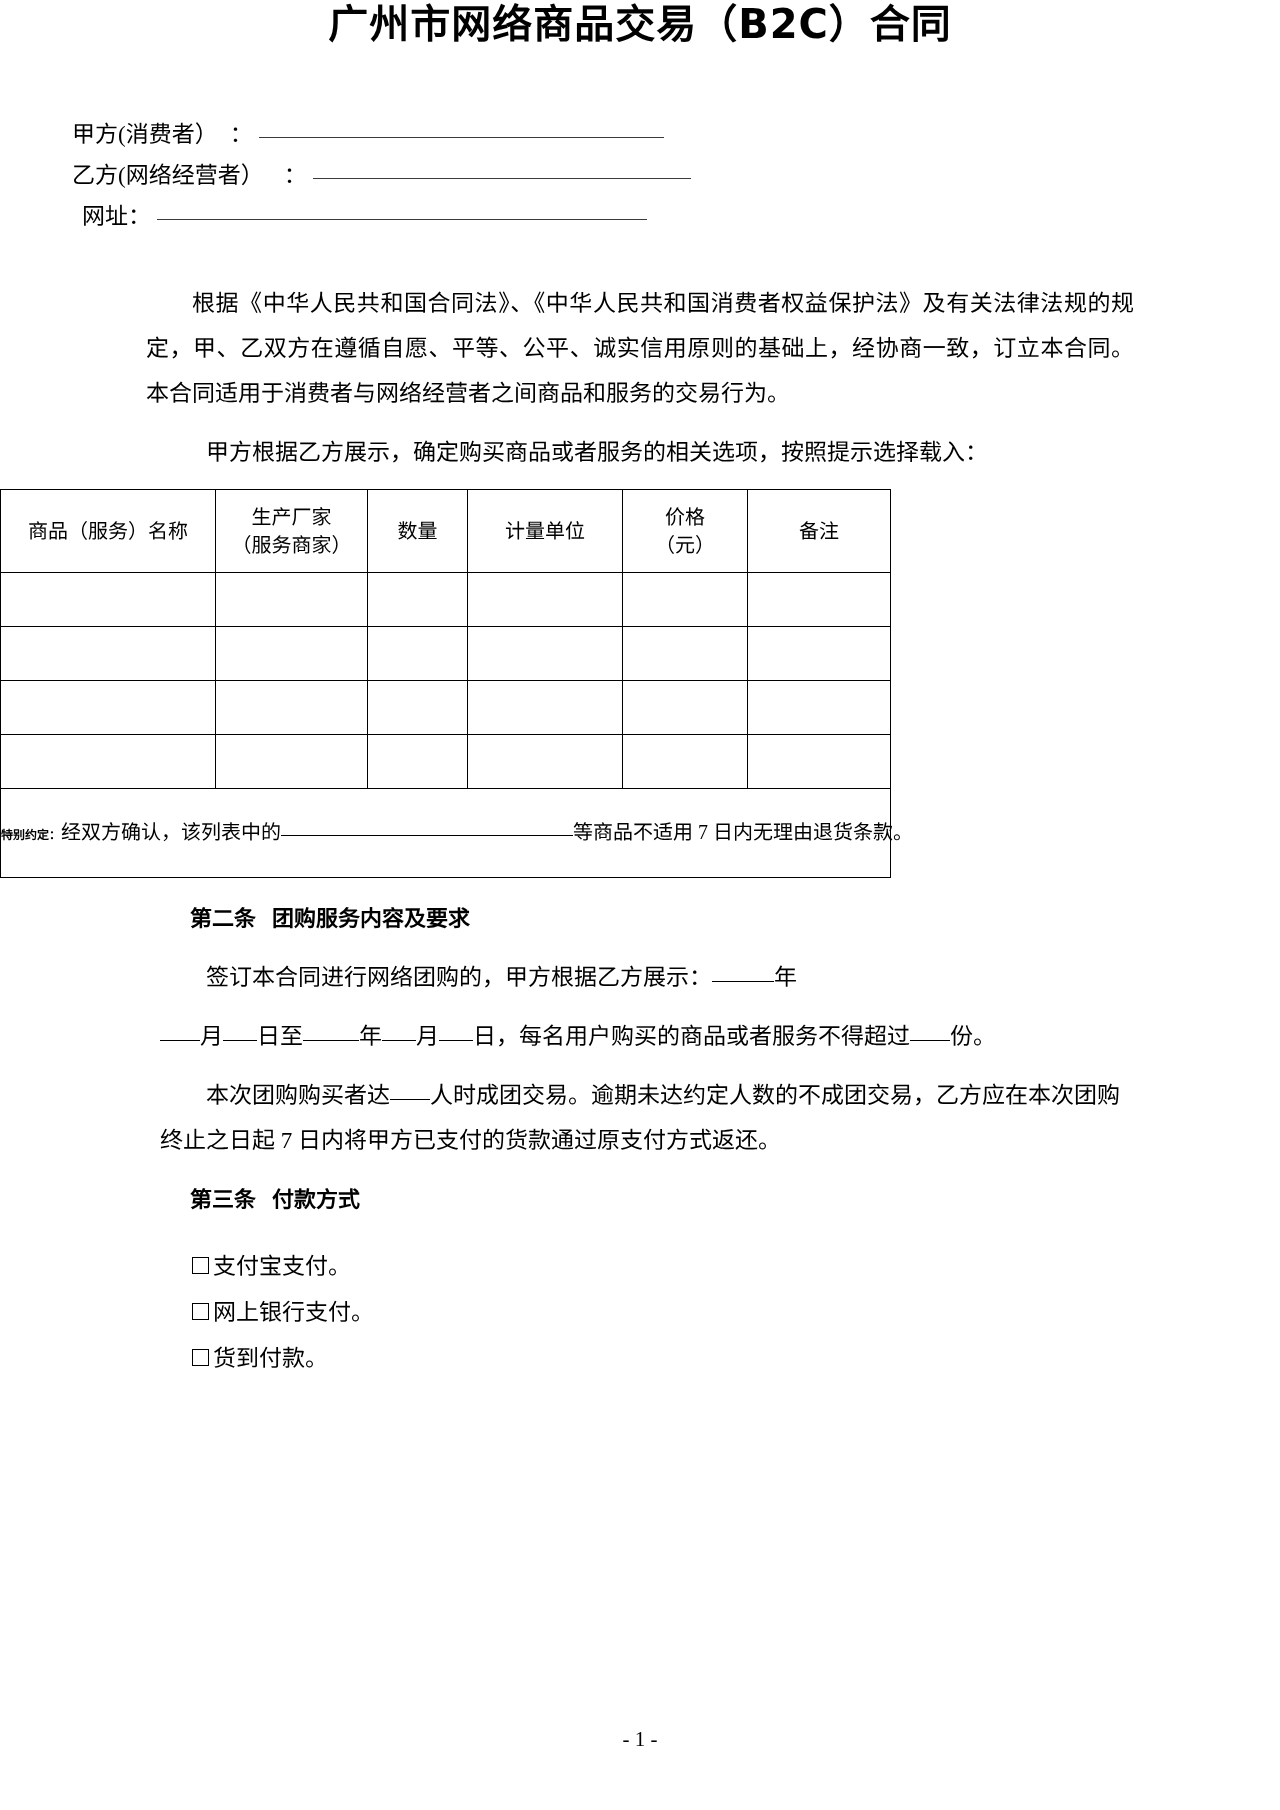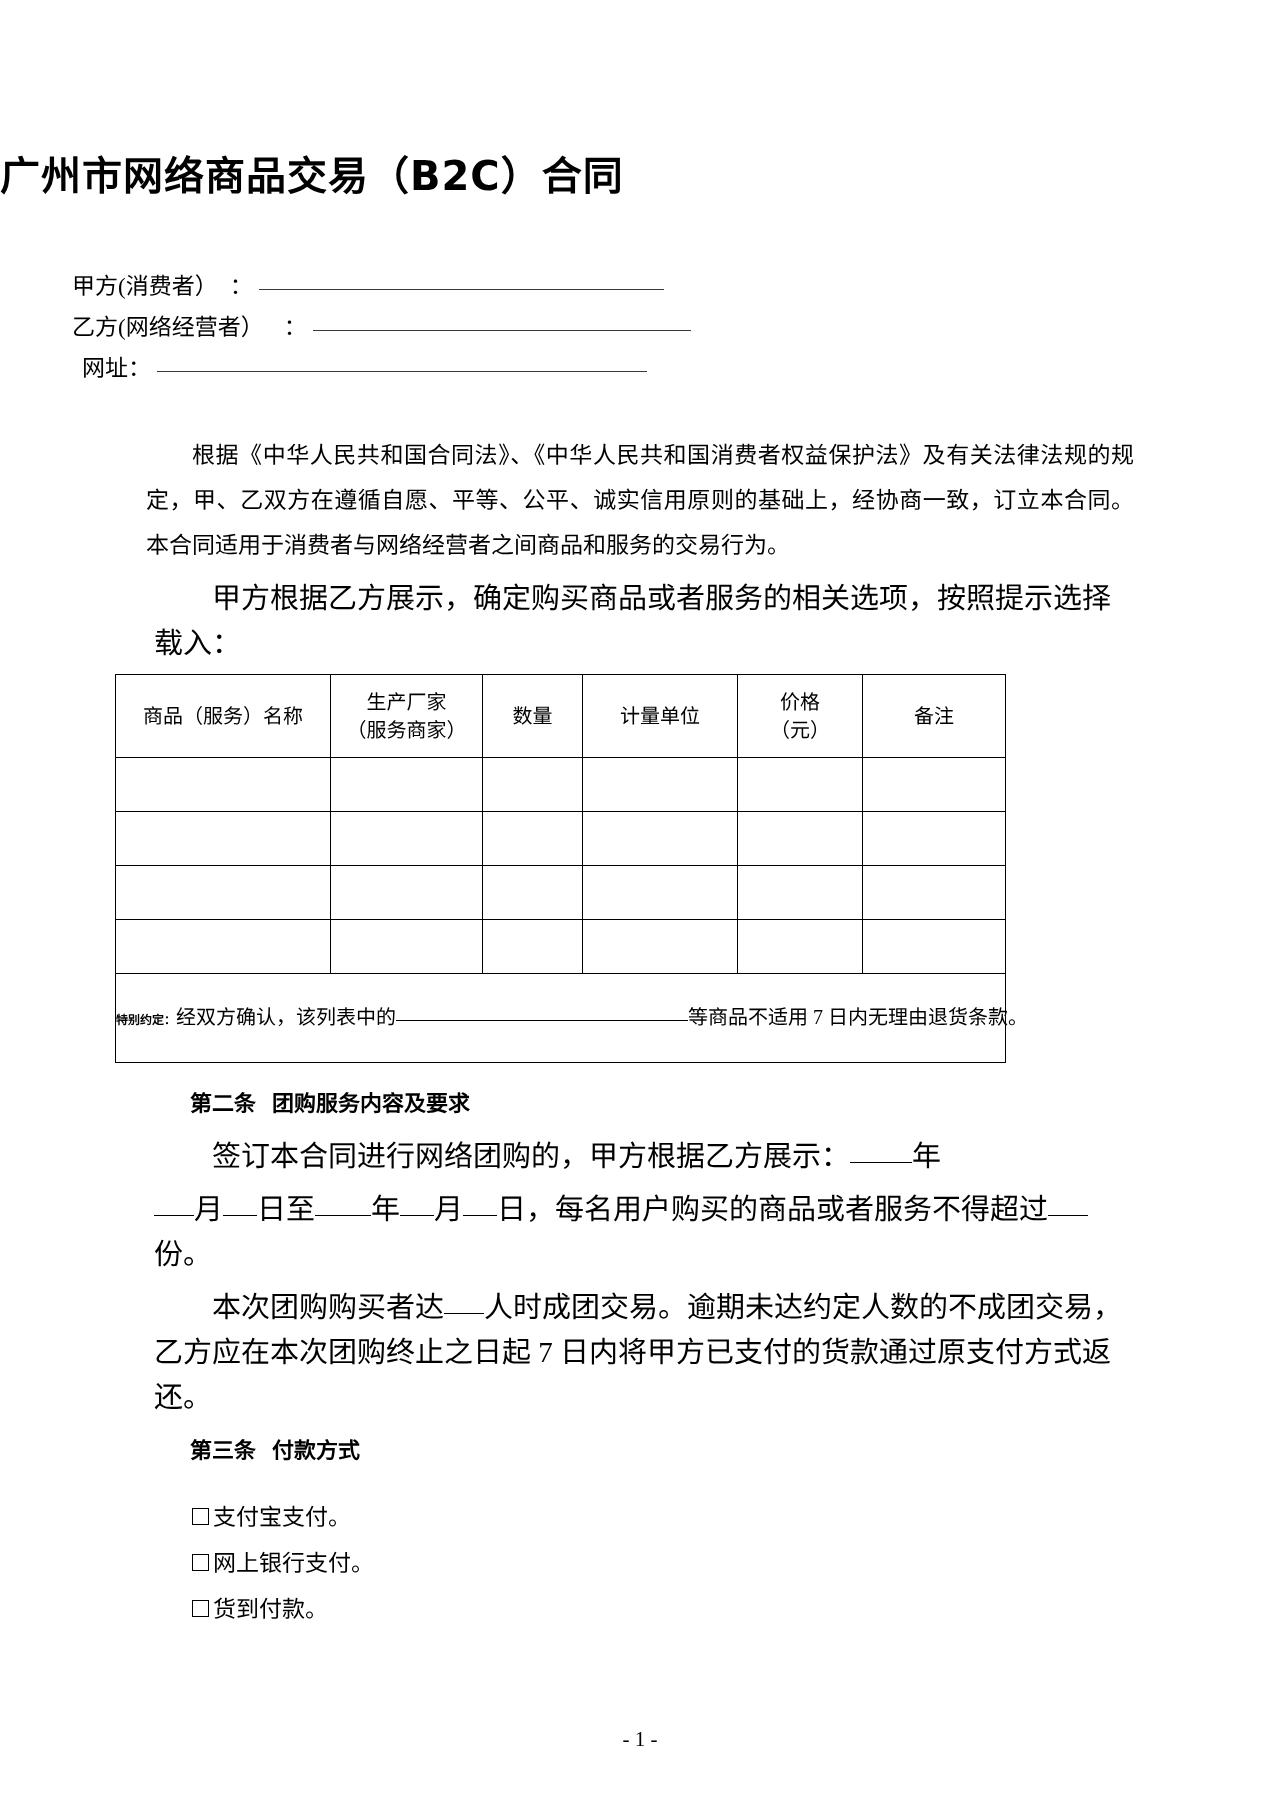--- a/index.html
+++ b/index.html
@@ -17,26 +17,26 @@
     overflow: hidden;
   }
   .page {
     width: 1280px;
     height: 1810px;
     position: relative;
     box-sizing: border-box;
     padding: 0;
   }
   .doc-title {
+    text-align: center;
     font-family: "DejaVu Sans", "Liberation Sans", sans-serif;
     font-weight: bold;
     font-size: 40px;
     letter-spacing: 1px;
     margin: 0;
-    padding-top: 152px;
     line-height: 1.2;
   }
 
   
   .party-block {
     margin-top: 66px;
     padding-left: 72px;
   }
   .party-line {
     font-size: 23px;
@@ -82,31 +82,30 @@
     margin: 0;
     text-indent: 2em;
   }
   .clause-head .ch-title {
     font-family: "Liberation Serif", "DejaVu Serif", serif;
     font-weight: bold;
     padding-left: 40px;
   }
   .clause-head .ch-title.tight { padding-left: 16px; }
   p.sub {
-    font-size: 29px;
+    font-size: 23px;
     line-height: 45px;
-    margin: 8px;
+    margin: 14px;
     text-indent: 2em;
   }
 
   
   table.goods {
     border-collapse: collapse;
     width: 890px;
-    margin-left: 115px;
     margin-top: 8px;
     table-layout: fixed;
   }
   table.goods td, table.goods th {
     border: 1.5px solid #000;
     padding: 0;
     font-weight: normal;
     font-size: 20px;
     text-align: center;
     vertical-align: middle;

